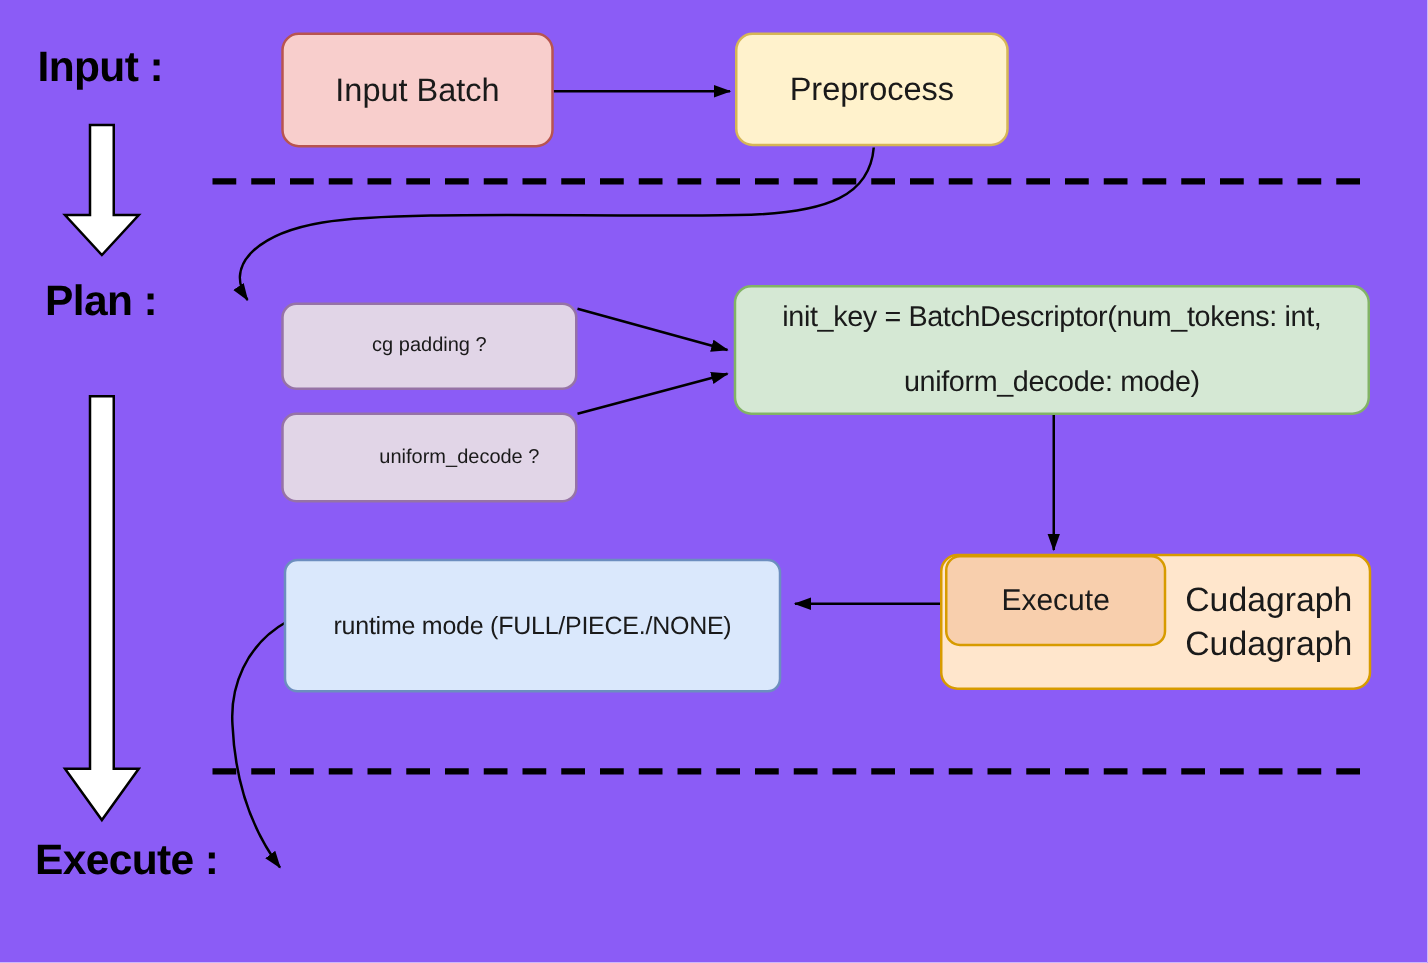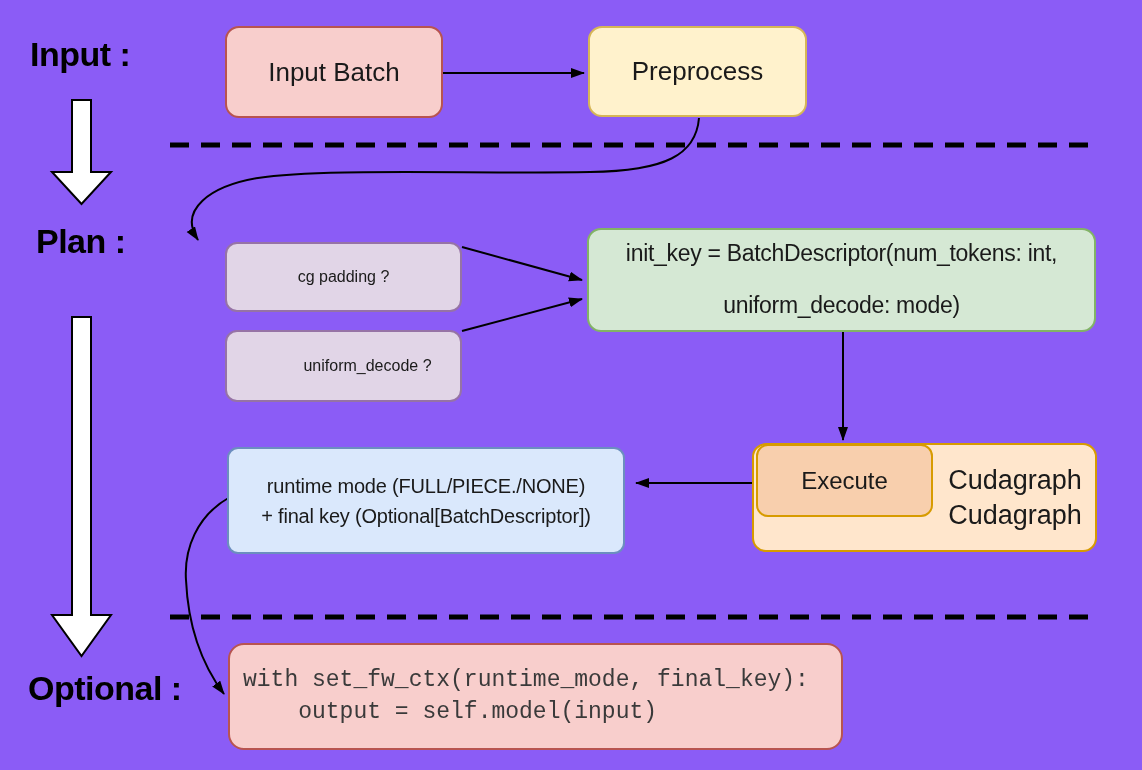--- a/index.html
+++ b/index.html
@@ -69,21 +69,21 @@
     <path d="M 699 118 C 696 155 665 171 590 172 C 470 174 320 168 258 178 C 210 186 178 210 198 240" fill="none" stroke="#000" stroke-width="2" marker-end="url(#ah)"></path>
     <path d="M 462 247 L 582 280" fill="none" stroke="#000" stroke-width="2" marker-end="url(#ah)"></path>
     <path d="M 462 331 L 582 299" fill="none" stroke="#000" stroke-width="2" marker-end="url(#ah)"></path>
     <path d="M 843 332 L 843 440" fill="none" stroke="#000" stroke-width="2" marker-end="url(#ah)"></path>
     <path d="M 752 483 L 636 483" fill="none" stroke="#000" stroke-width="2" marker-end="url(#ah)"></path>
     <path d="M 230 497 C 196 516 184 550 186 580 C 188 625 200 662 224 694" fill="none" stroke="#000" stroke-width="2" marker-end="url(#ah)"></path>
   </svg>
 
   <div class="stage-label" style="left:30px;top:35px;">Input :</div>
   <div class="stage-label" style="left:36px;top:222px;">Plan :</div>
-  <div class="stage-label" style="left:28px;top:669px;">Optional :</div>
+  <div class="stage-label" style="left:28px;top:669px;">Execute :</div>
 
   <div class="node" style="left: 225px; top: 26px; width: 218px; height: 92px; background: rgb(248, 206, 204); border-color: rgb(184, 84, 80);">
     <span class="tline">Input Batch</span>
   </div>
 
   <div class="node" style="left: 588px; top: 26px; width: 219px; height: 91px; background: rgb(255, 242, 204); border-color: rgb(214, 182, 86);">
     <span class="tline">Preprocess</span>
   </div>
 
   <div class="node small-q" style="left: 225px; top: 210px; width: 237px; height: 70px; border-radius: 12px; background: rgb(225, 213, 231); border-color: rgb(150, 115, 166);">
@@ -104,21 +104,16 @@
     <div>Cudagraph</div>
     <div>Cudagraph</div>
   </div>
 
   <div class="node dispatch-text" style="left: 756px; top: 444px; width: 177px; height: 73px; border-radius: 12px; background: rgb(248, 207, 173); border-color: rgb(215, 155, 0);">
     <span class="tline">Execute</span>
   </div>
 
   <div class="node blue-text" style="left: 227px; top: 447px; width: 398px; height: 107px; background: rgb(218, 232, 252); border-color: rgb(108, 142, 191); border-radius: 11px;">
     <span class="tline">runtime mode (FULL/PIECE./NONE)</span>
-    <span class="tline">+ final key (Optional[BatchDescriptor])</span>
   </div>
 
-  <div class="node code" style="left: 228px; top: 643px; width: 615px; height: 107px; background: rgb(248, 206, 204); border-color: rgb(184, 84, 80);">
-    <span class="tline">with set_fw_ctx(runtime_mode, final_key):</span>
-    <span class="tline">    output = self.model(input)</span>
-  </div>
 
 </div>
 
 </body></html>

